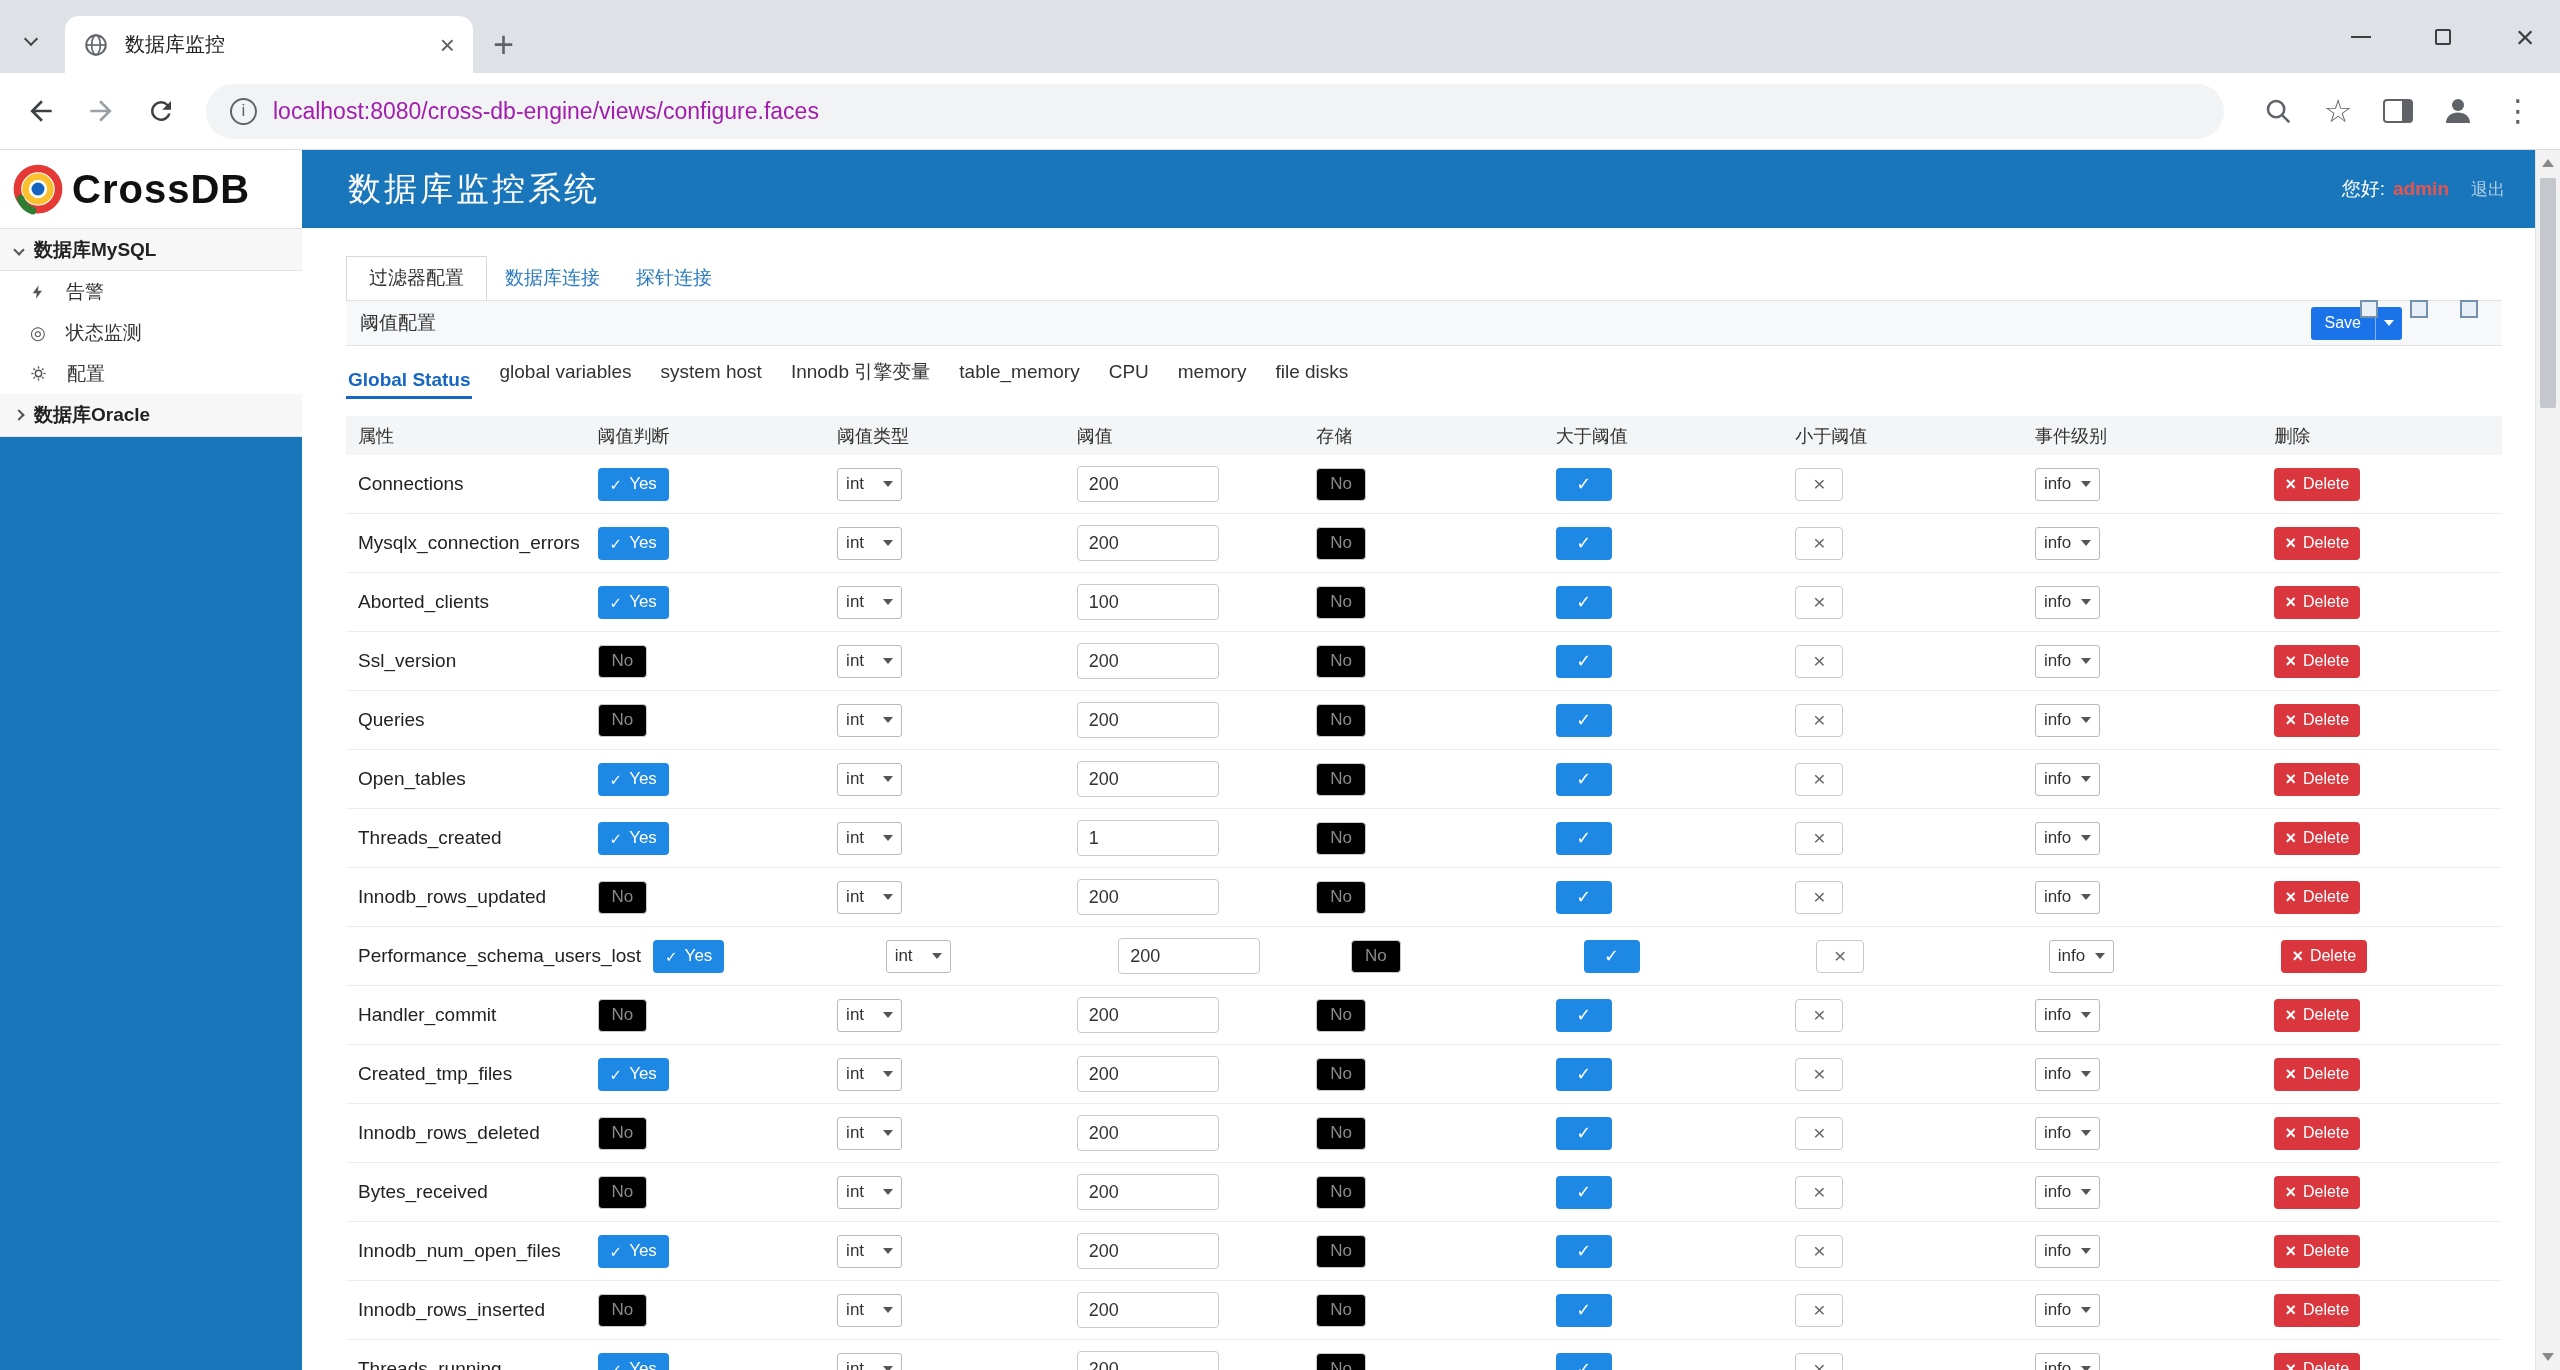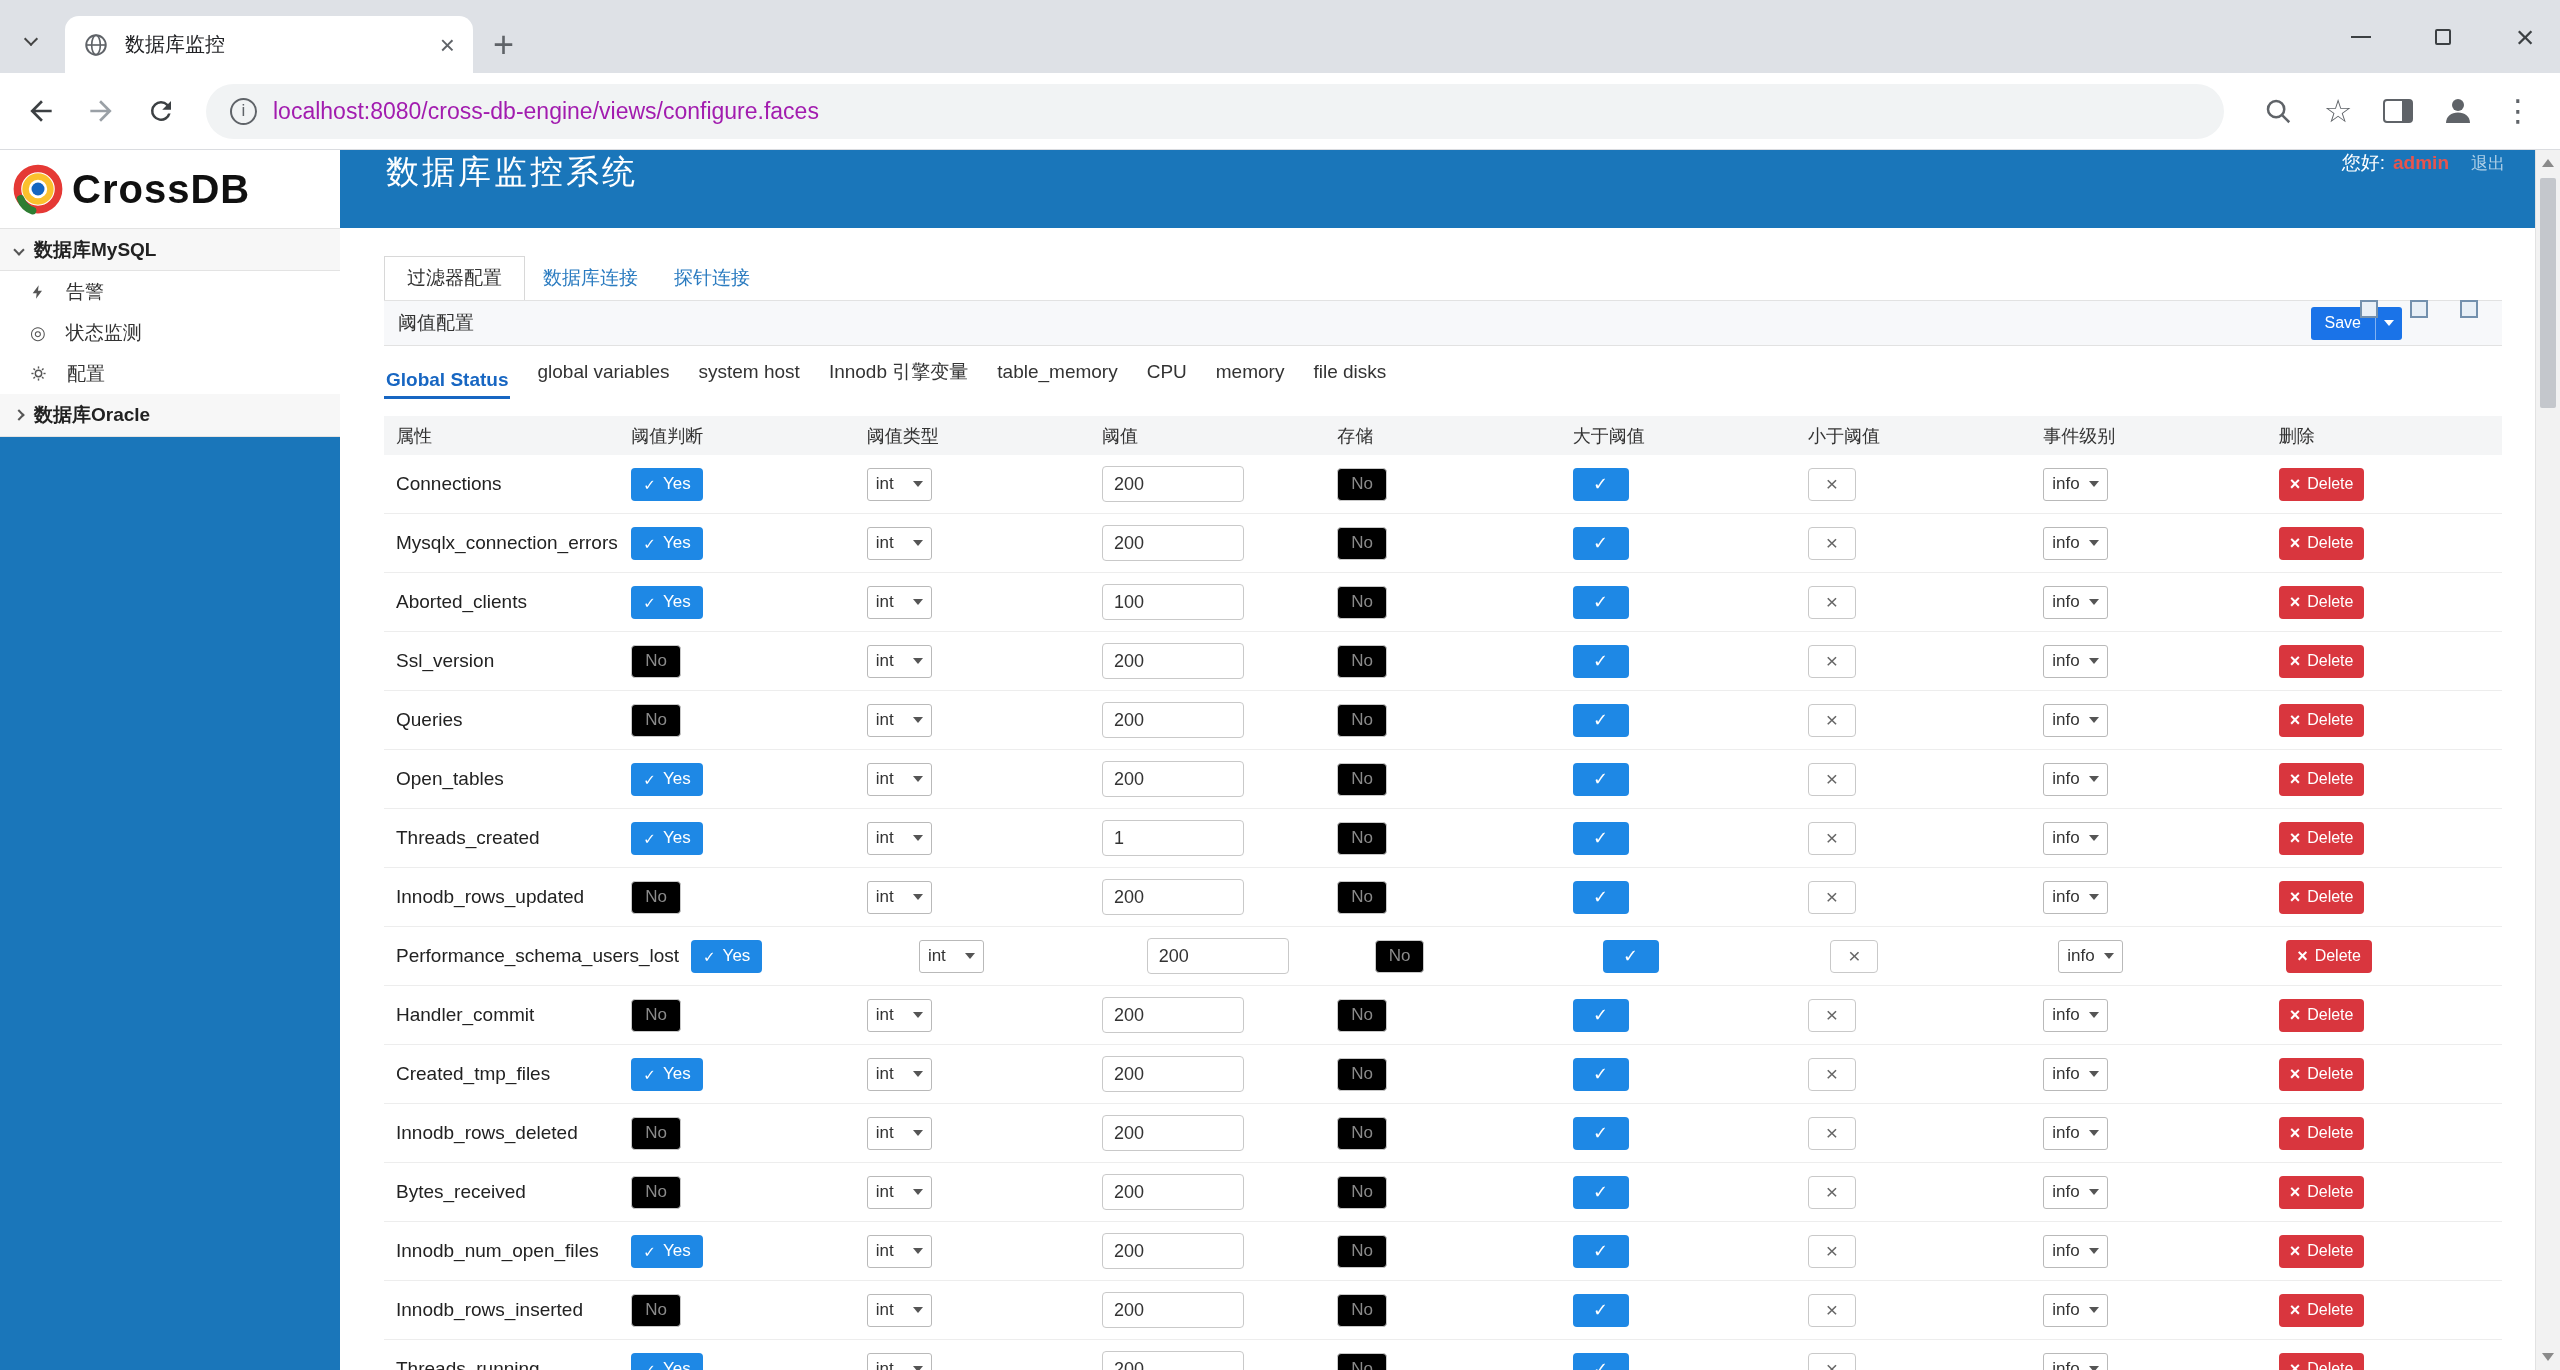--- a/index.html
+++ b/index.html
@@ -30,32 +30,32 @@
   .url-text { font-size: 23px; color: #a21caf; margin-left: 16px; white-space: nowrap; }
   .tool-icon { width: 44px; height: 44px; display: flex; align-items: center; justify-content: center; margin-left: 16px; }
   .star-ic { font-size: 32px; color: #5f6368; }
   .panel-ic { width: 30px; height: 24px; border: 2px solid #5f6368; border-radius: 4px; position: relative; }
   .panel-ic::after { content: ''; position: absolute; right: 0; top: 0; width: 9px; height: 100%; background: #5f6368; }
   .dots-ic { font-size: 30px; color: #5f6368; line-height: 1; }
 
   
   .app { display: flex; height: 1220px; position: relative; background: #fff; }
 
-  .sidebar { width: 340px; flex: none; display: flex; flex-direction: column; background: #fff; }
+  .sidebar { width: 302px; flex: none; display: flex; flex-direction: column; background: #fff; }
   .logo-row { height: 78px; display: flex; align-items: center; padding-left: 12px; }
   .logo-text { font-size: 40px; font-weight: bold; color: #101010; margin-left: 8px; letter-spacing: 1px; }
   .nav-group-header { height: 43px; background: #f7f7f7; border-bottom: 1px solid #e3e3e3; display: flex; align-items: center; padding-left: 15px; gap: 11px; font-size: 19px; font-weight: bold; color: #222; }
   .nav-group-header.first { border-top: 1px solid #e3e3e3; }
   .nav-group-header .chev { width: 8px; height: 8px; border-color: #555; }
   .nav-item { height: 41px; display: flex; align-items: center; padding-left: 30px; gap: 20px; font-size: 19px; color: #333; background: #fff; }
   .nav-ic-circle { font-size: 18px; color: #555; line-height: 1; }
   .sidebar-fill { flex: 1; background: #1a76ba; }
 
   .main { flex: 1; display: flex; flex-direction: column; margin-right: 25px; }
-  .app-header { height: 78px; background: #1a76ba; display: flex; align-items: flex-start; justify-content: space-between; padding: 0 30px 0 46px; flex: none; }
+  .app-header { height: 78px; background: #1a76ba; display: flex; align-items: center; justify-content: space-between; padding: 0 30px 0 46px; flex: none; }
   .app-title { font-size: 33px; color: #fff; letter-spacing: 3px; }
   .header-right { display: flex; align-items: center; gap: 8px; font-size: 19px; color: #fff; }
   .admin { color: #e8544d; font-weight: bold; }
   .logout { color: rgba(255,255,255,0.65); font-size: 17px; margin-left: 14px; }
 
   .content { flex: 1; background: #fff; position: relative; overflow: hidden; }
   .container { margin: 0 33px 0 44px; position: relative; }
 
   .tabs-row { display: flex; align-items: flex-end; margin-top: 28px; height: 44px; }
   .tab-main { height: 44px; line-height: 42px; padding: 0 22px; border: 1px solid #d8d8d8; border-bottom: none; background: #fff; font-size: 19px; color: #333; text-align: right; }

